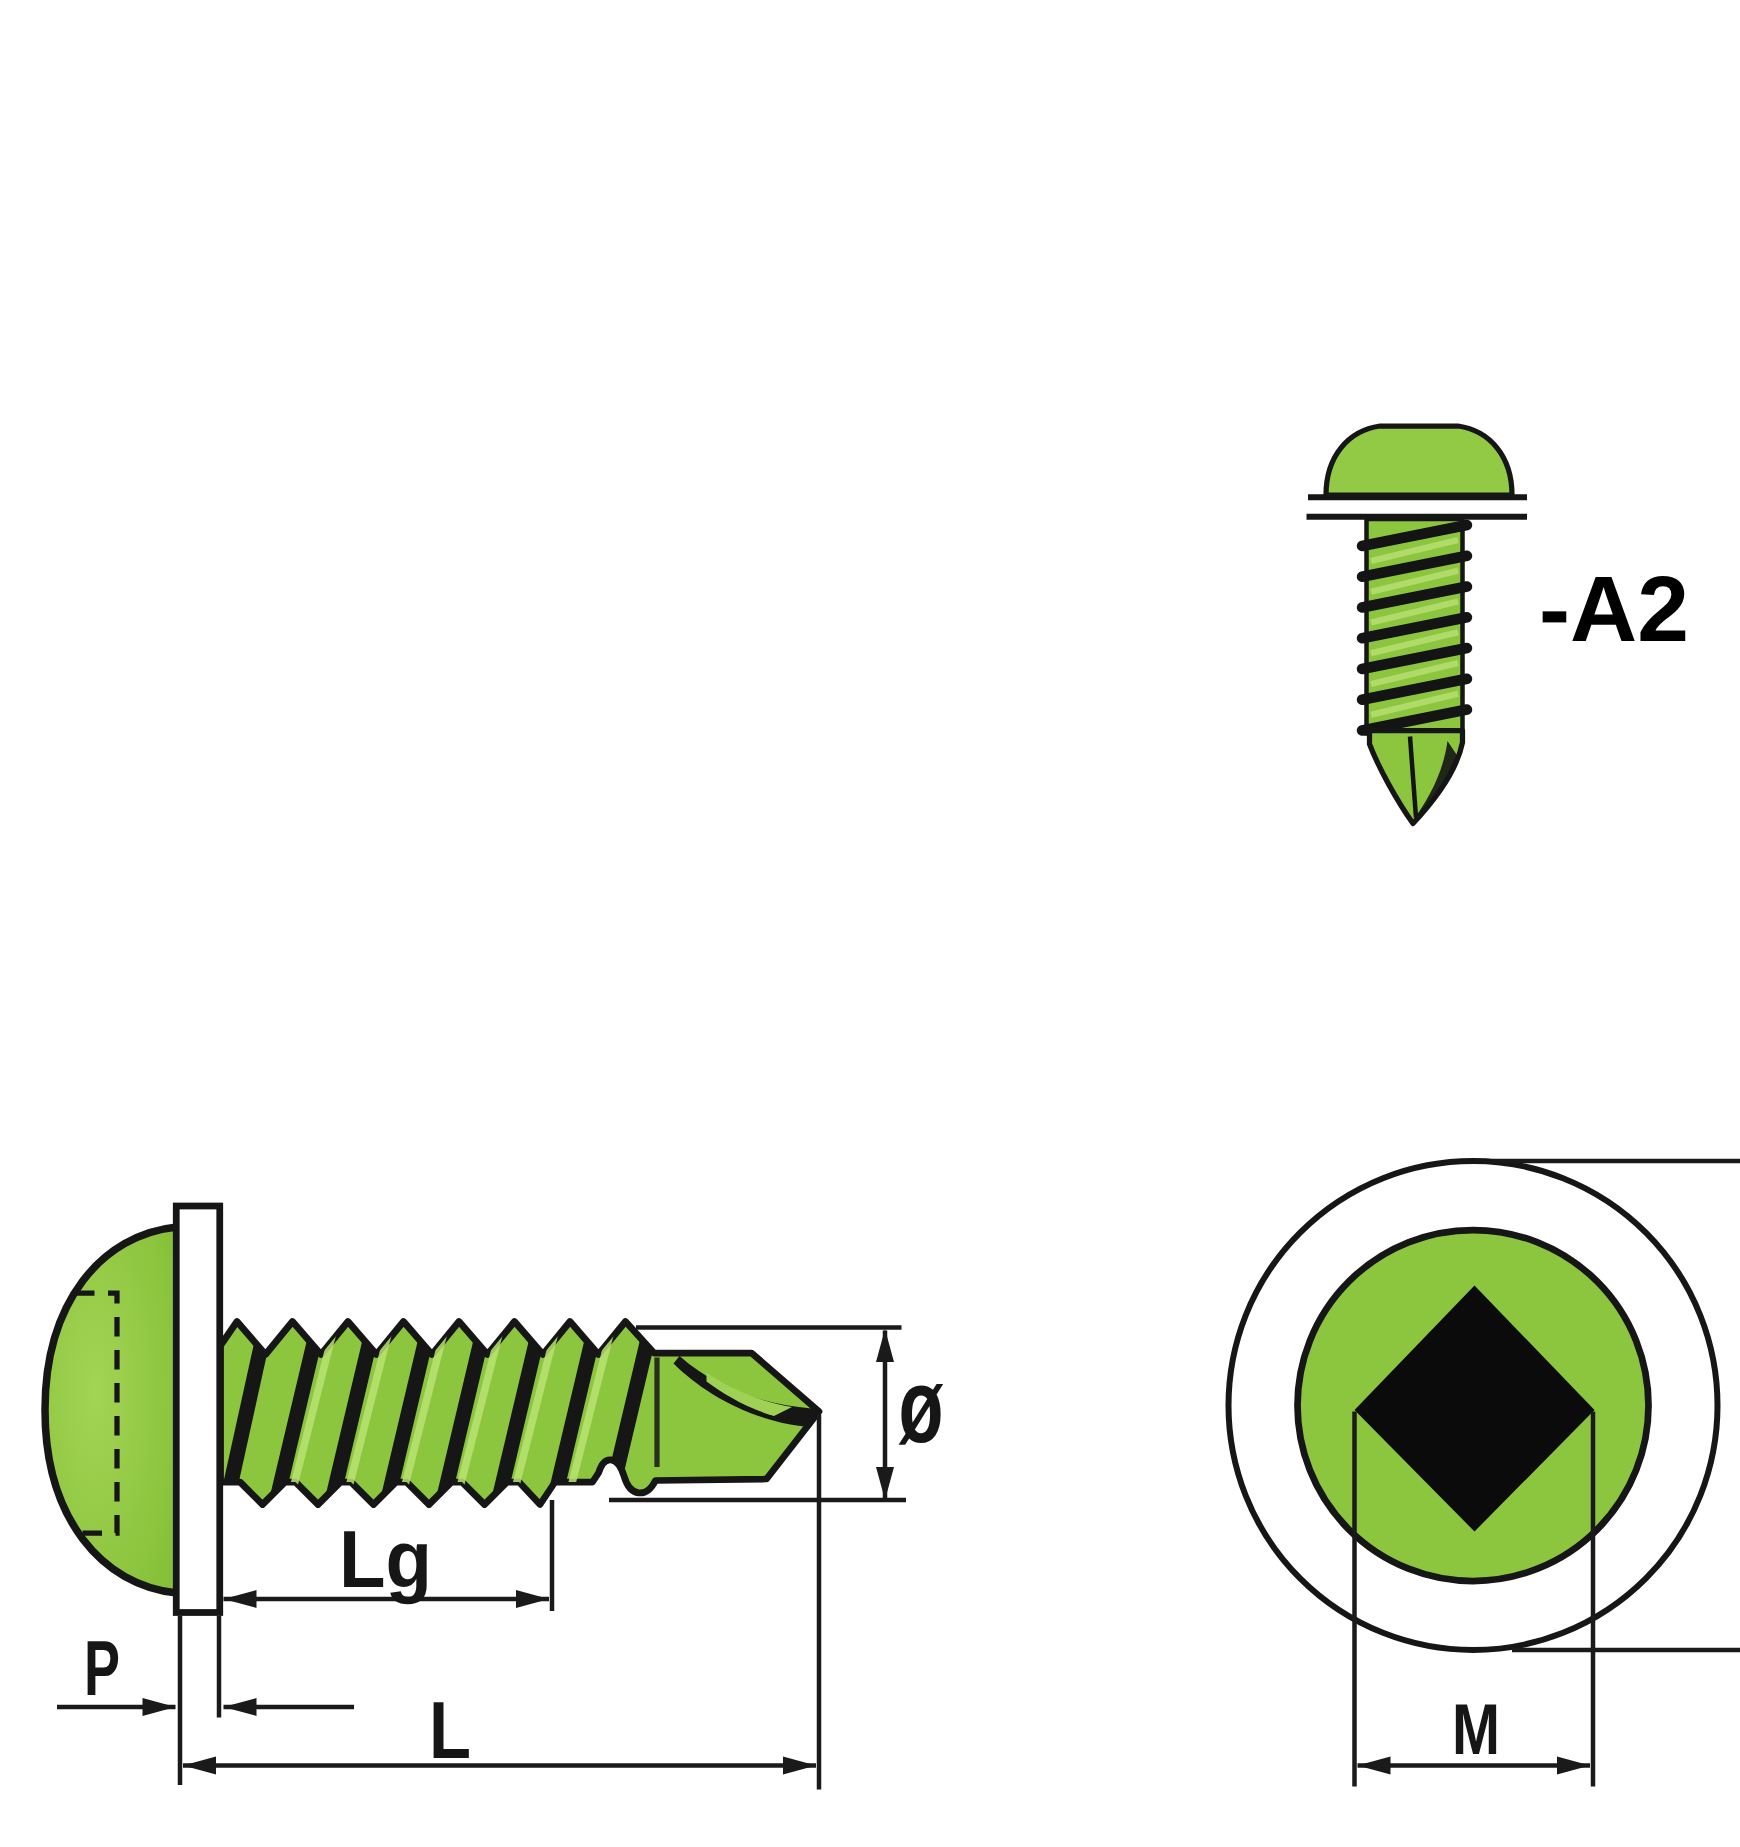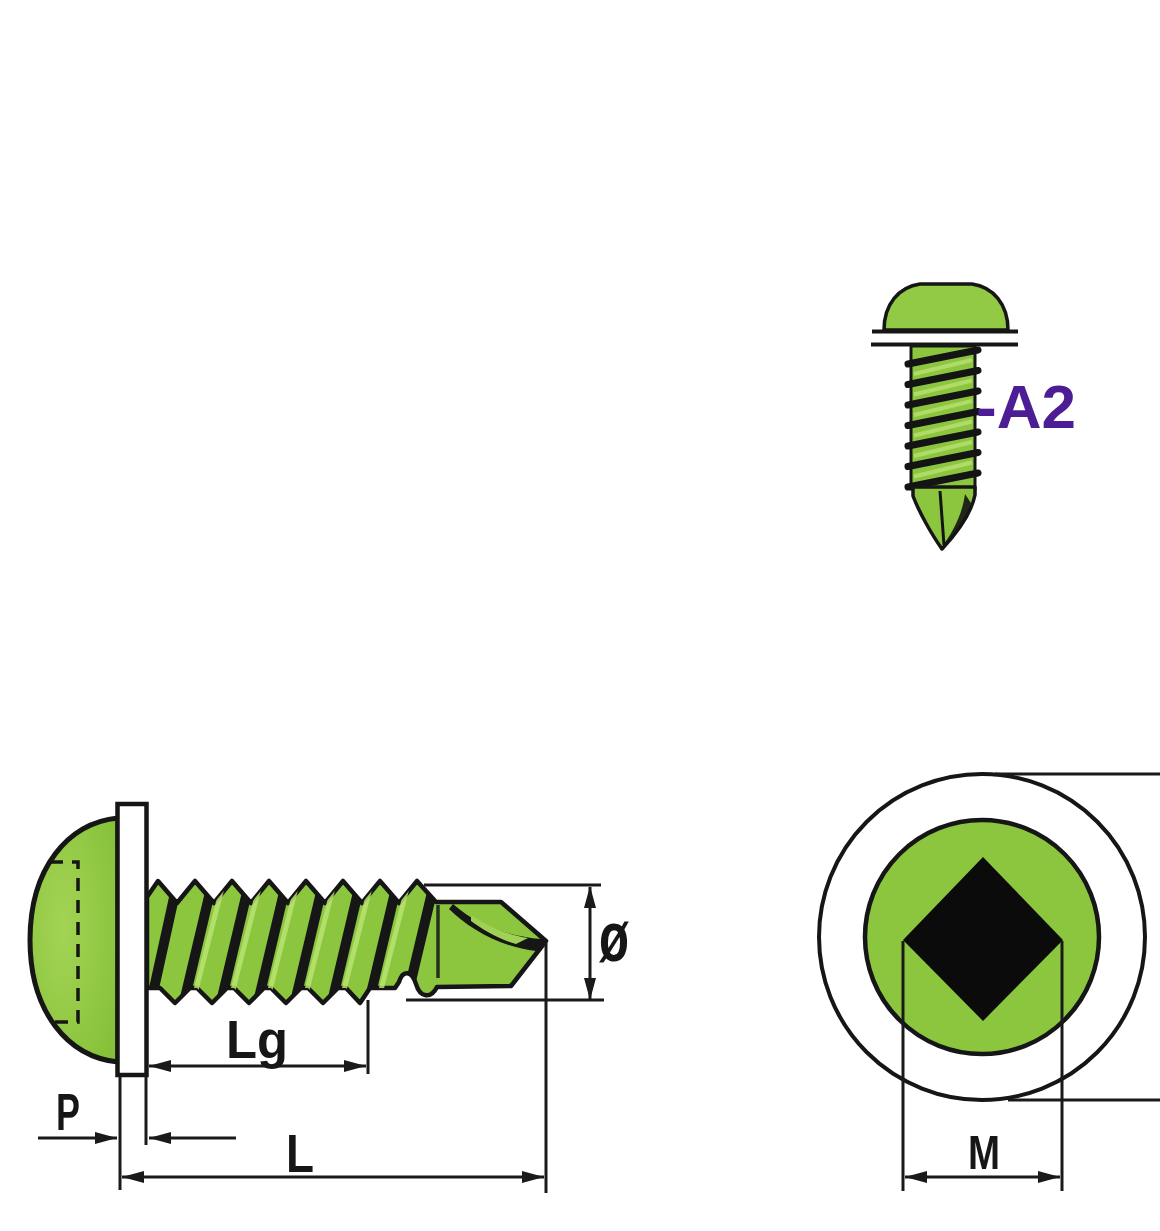--- a/index.html
+++ b/index.html
@@ -6,23 +6,23 @@
   #canvas{
     position:relative;width:1160px;height:1231px;background:#ffffff;overflow:hidden;
     font-family:"Liberation Sans",sans-serif;
   }
   #canvas svg{position:absolute;overflow:visible;}
   .dimtext{
     font-family:"Liberation Sans",sans-serif;
     font-weight:700;fill:#161616;
   }
   #materialLabel{
-    position:absolute;left:976px;top:376px;
+    position:absolute;left:1026px;top:376px;
     font:700 62px/1 "Liberation Sans",sans-serif;
-    color:#4c1d95;letter-spacing:0px;white-space:nowrap;
+    color:#000000;letter-spacing:0px;white-space:nowrap;
   }
 </style>
 </head>
 <body>
 
 <div id="canvas">
 
   <svg style="left:840px;top:250px" width="260" height="330" viewBox="840 250 260 330">
 
     <g>

